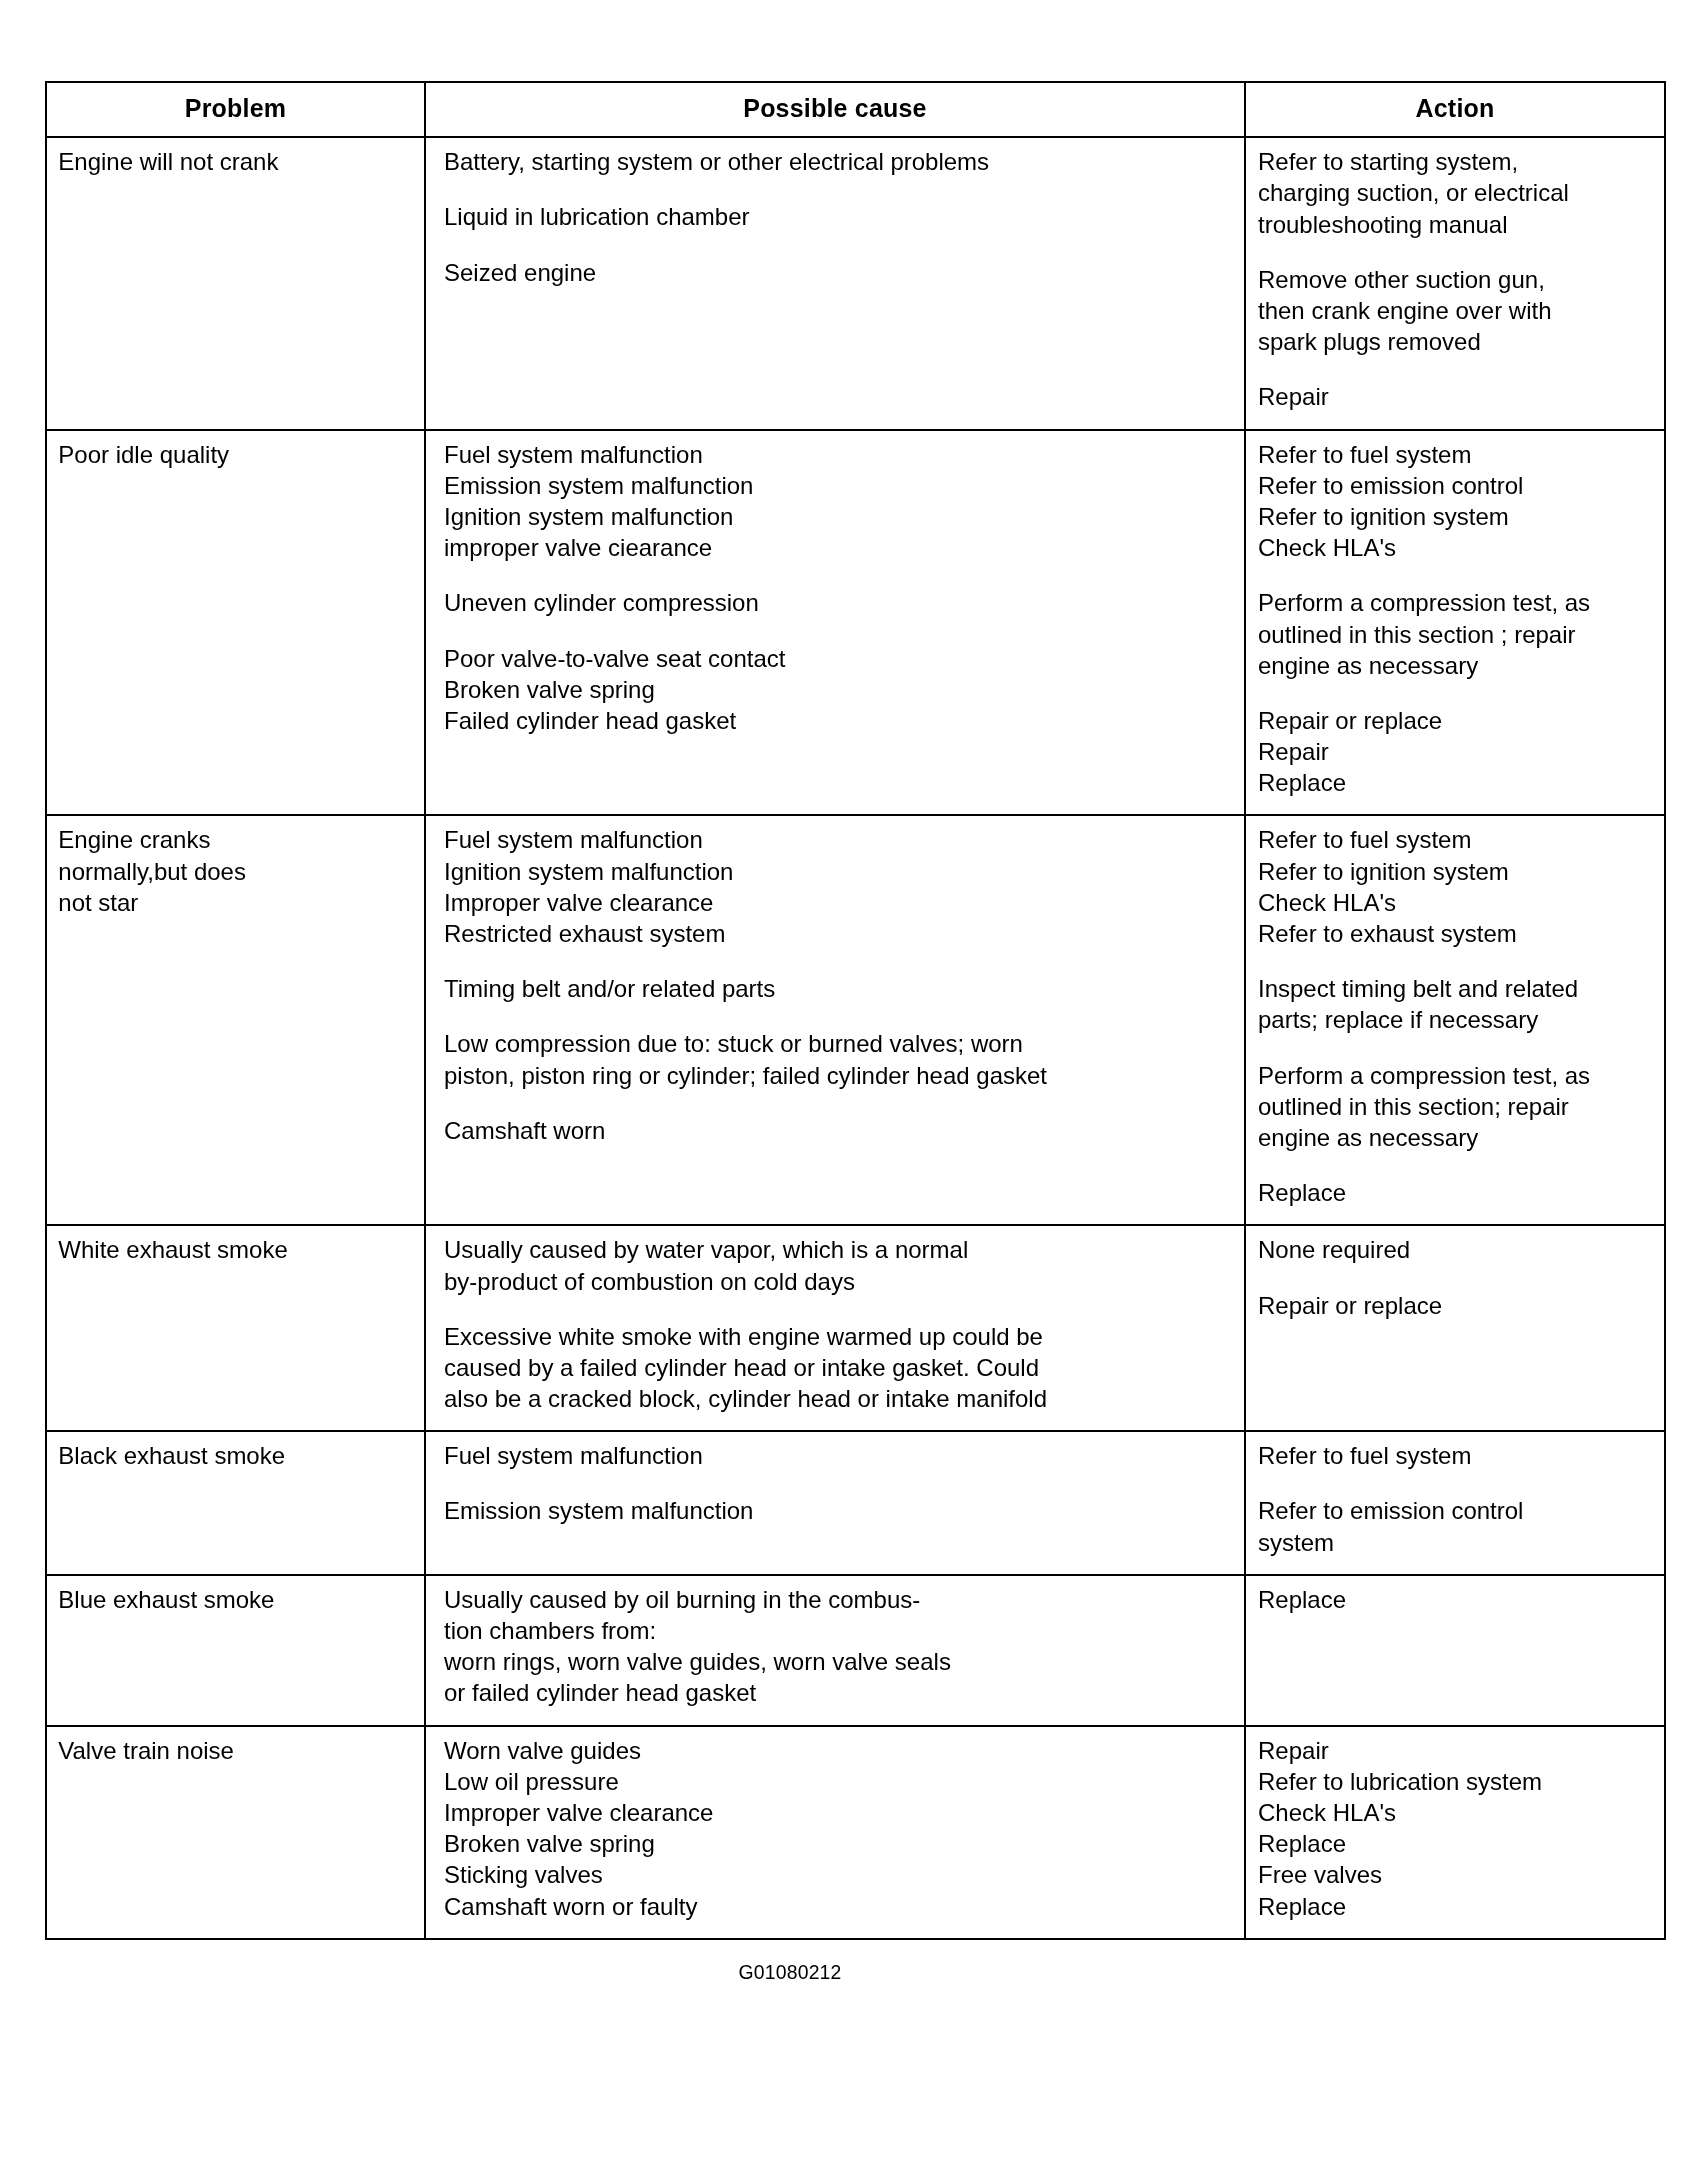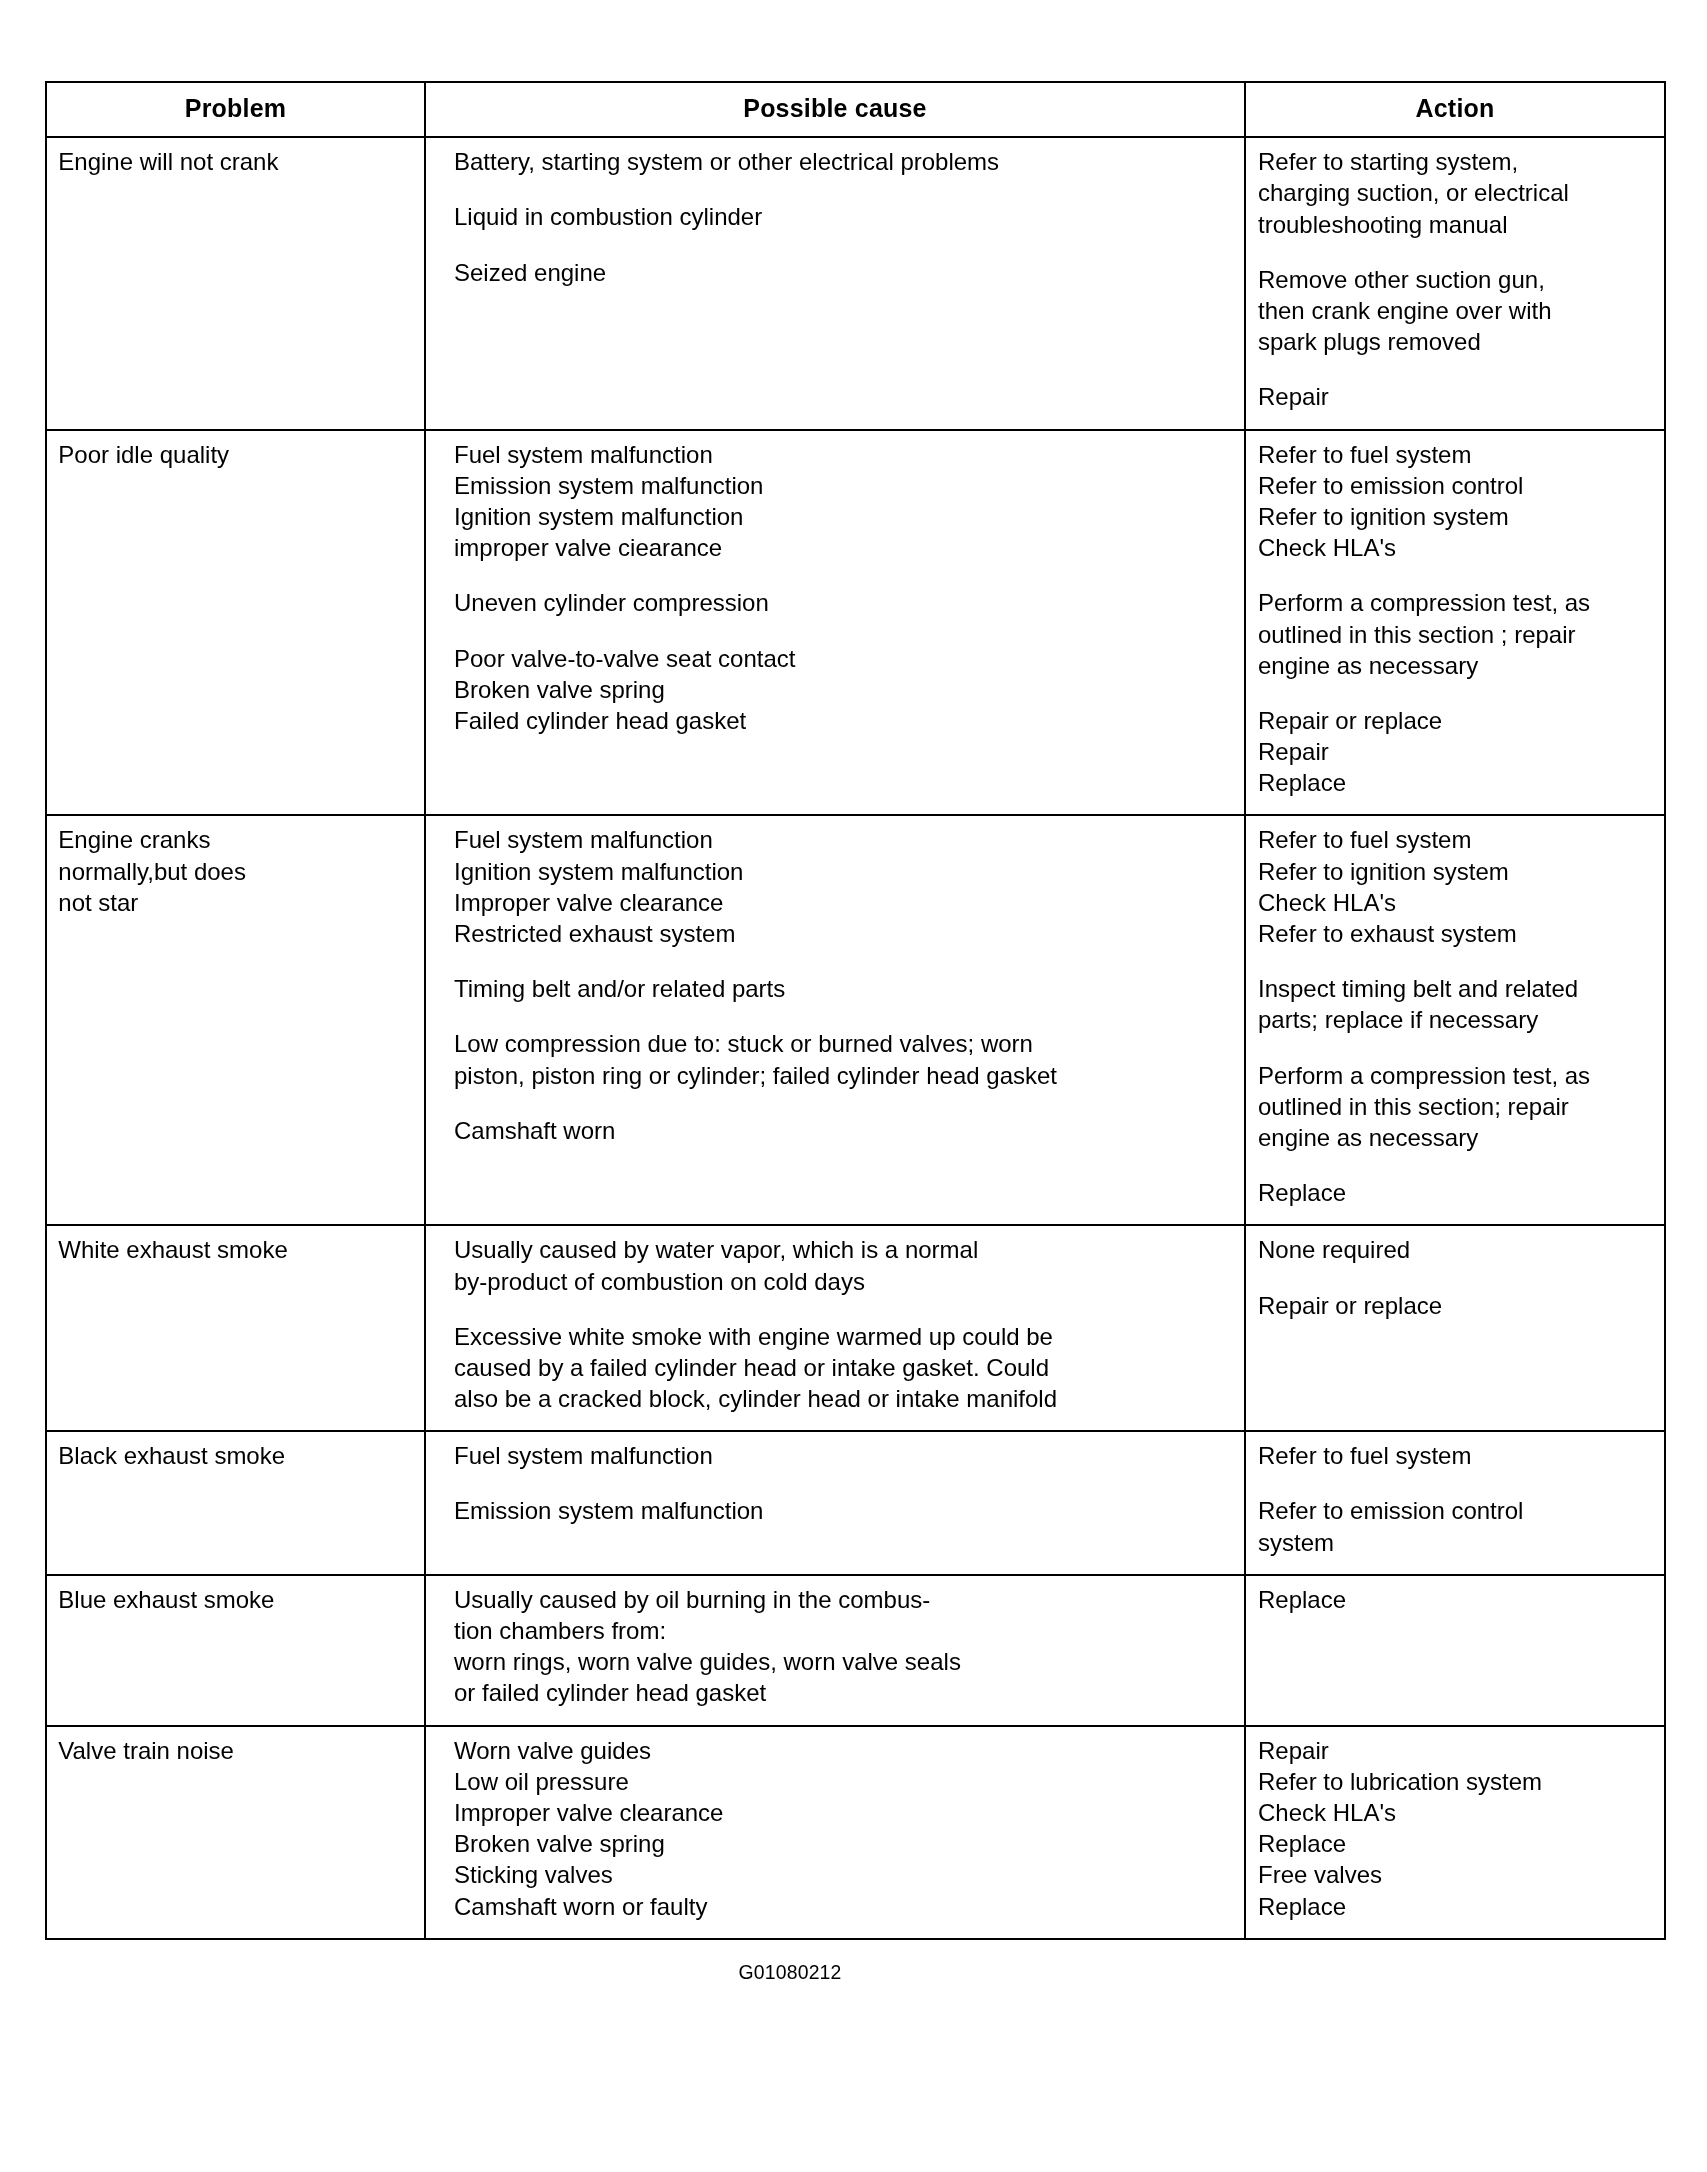--- a/index.html
+++ b/index.html
@@ -42,21 +42,21 @@
   td.cell {
     border: 2.4px solid #000;
     vertical-align: top;
     font-size: 24px;
     line-height: 1.32;
     padding: 8px 11.3px 16px 11.3px;
   }
   td.c-problem {
   }
   td.c-cause {
-    padding-left: 28px;
+    padding-left: 18px;
     border-right: 1.6px solid #000;
   }
   td.c-action {
     padding-left: 12px;
   }
   .grp {
     margin: 0 0 24px 0;
   }
   .grp:last-child { margin-bottom: 0; }
   .ln {
@@ -94,21 +94,21 @@
           <td class="cell c-problem">
             <div class="grp tight">
               <div class="ln">Engine will not crank</div>
             </div>
           </td>
           <td class="cell c-cause">
             <div class="grp tight">
               <div class="ln">Battery, starting system or other electrical problems</div>
             </div>
             <div class="grp tight">
-              <div class="ln">Liquid in combustion cylinder</div>
+              <div class="ln">Liquid in lubrication chamber</div>
             </div>
             <div class="grp tight">
               <div class="ln">Seized engine</div>
             </div>
           </td>
           <td class="cell c-action">
             <div class="grp tight">
               <div class="ln">Refer to starting system,</div>
               <div class="ln">charging suction, or electrical</div>
               <div class="ln">troubleshooting manual</div>

